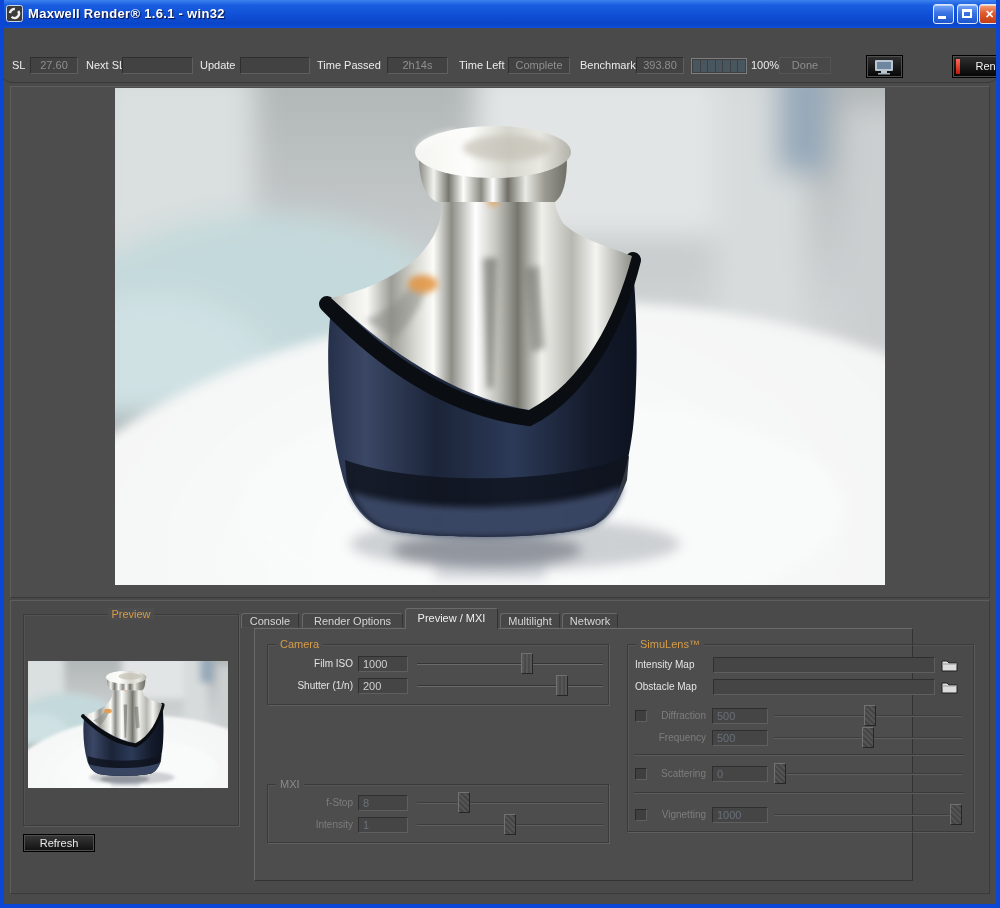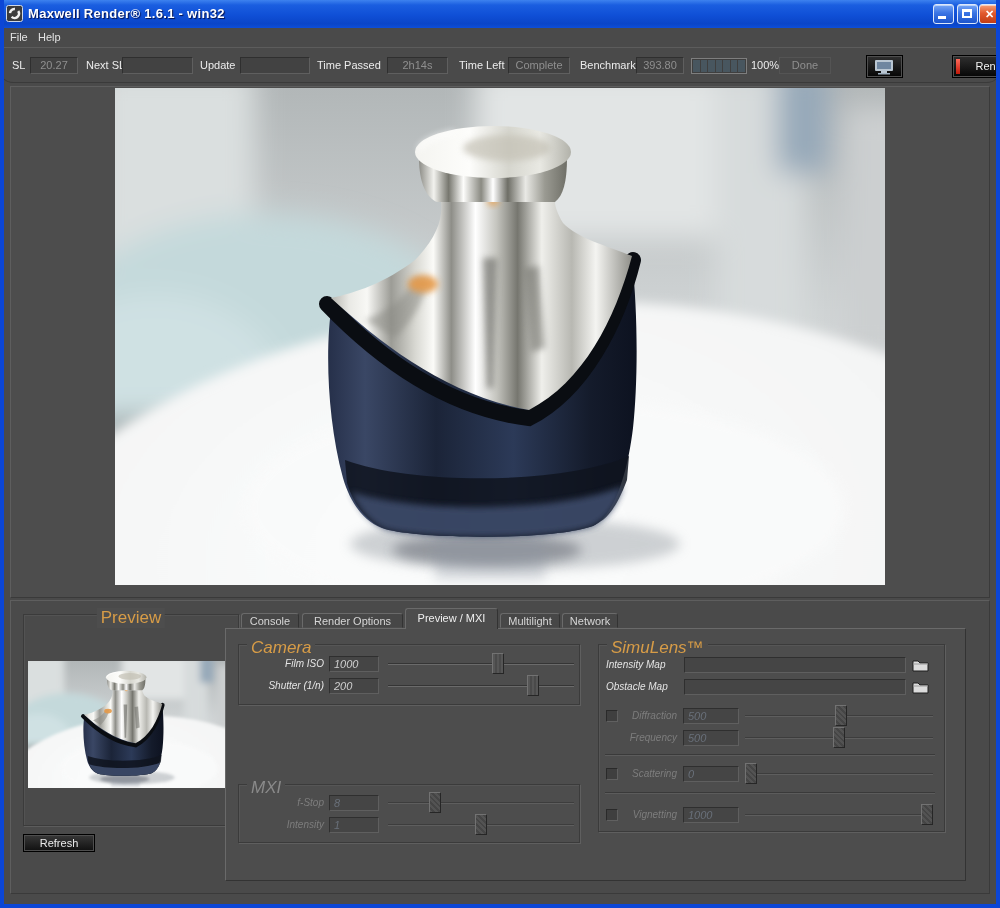--- a/index.html
+++ b/index.html
@@ -37,21 +37,21 @@
     border:1px solid #000;box-shadow:inset 0 0 0 1px #4e4e4e;}
   
   .viewport{position:absolute;left:10px;top:86px;width:980px;height:512px;background:#4d4d4d;
     border:1px solid;border-color:#5e5e5e #3a3a3a #3a3a3a #5e5e5e;}
   .viewport svg{position:absolute;left:104px;top:1px;display:block;}
   
   .bottom{position:absolute;left:10px;top:600px;width:980px;height:294px;background:#4a4a4a;
     border:1px solid;border-color:#5e5e5e #3a3a3a #3a3a3a #5e5e5e;}
   .group{position:absolute;border:1px solid #3b3b3b;
     box-shadow:1px 1px 0 rgba(255,255,255,.10), inset 1px 1px 0 rgba(255,255,255,.05);}
-  .legend{position:absolute;top:-7px;left:8px;background:#4d4d4d;padding:0 4px;font-size:17px;
+  .legend{position:absolute;top:-7px;left:8px;background:#4d4d4d;padding:0 4px;font-size:11px;
     color:#d79c47;white-space:nowrap;}
   .legend.dim{color:#8a8a8a;}
   .glabel{position:absolute;font-size:10px;color:#e4e4e4;white-space:nowrap;}
   .glabel.dim{color:#7d7d7d;}
   .gfield{position:absolute;height:16px;background:#454545;color:#cfcfcf;font-size:11px;
     border:1px solid;border-color:#2f2f2f #5f5f5f #5f5f5f #2f2f2f;line-height:14px;padding:0 4px;}
   .gfield.dim{color:#69707a;}
   .slider{position:absolute;height:22px;}
   .slider .track{position:absolute;left:0;right:0;top:10px;height:2px;background:#353535;
     border-bottom:1px solid #6b6b6b;}
@@ -59,22 +59,22 @@
     border:1px solid;border-color:#727272 #262626 #262626 #727272;
     background-image:repeating-linear-gradient(90deg,#565656 0 2px,#4a4a4a 2px 4px);}
   .slider.dim .track{background:#3d3d3d;border-bottom-color:#5e5e5e;}
   .slider.dim .handle{background-image:repeating-linear-gradient(45deg,#535353 0 2px,#454545 2px 4px);}
   .checkbox{position:absolute;width:12px;height:12px;background:#3f3f3f;
     border:1px solid;border-color:#2a2a2a #606060 #606060 #2a2a2a;}
   .sep{position:absolute;height:0;border-top:1px solid #3a3a3a;border-bottom:1px solid #5c5c5c;}
   .tab{position:absolute;background:#474747;border:1px solid;border-color:#6a6a6a #333 #4d4d4d #6a6a6a;
     border-radius:3px 3px 0 0;color:#d6d6d6;font-size:11px;text-align:center;}
   .tab.active{background:#4d4d4d;color:#efefef;z-index:5;border-bottom:none;}
-  .tabpanel{position:absolute;left:214px;top:27px;width:741px;height:253px;background:#4d4d4d;
-    border:1px solid;border-color:#6a6a6a #333 #333 #6a6a6a;font-style:italic;}
+  .tabpanel{position:absolute;left:243px;top:27px;width:659px;height:253px;background:#4d4d4d;
+    border:1px solid;border-color:#6a6a6a #333 #333 #6a6a6a;}
   .previewbox{position:absolute;left:12px;top:13px;width:216px;height:212px;}
   .previewbox .legend{left:50%;transform:translateX(-50%);}
   .previewbox svg{position:absolute;left:4px;top:46px;display:block;}
   .refreshbtn{position:absolute;left:12px;top:233px;width:72px;height:18px;
     background:linear-gradient(180deg,#383838,#101010);border:1px solid #000;
     box-shadow:inset 0 0 0 1px #4e4e4e;color:#eaeaea;font-size:11px;text-align:center;line-height:16px;}
   .renderbtn-bar{position:absolute;top:3px;width:4px;height:15px;
     background:linear-gradient(180deg,#ff6a5a,#c01808);}
 </style>
 </head>
@@ -208,28 +208,24 @@
     <span class="title">Maxwell Render® 1.6.1 - win32</span>
     <div class="winbtn" style="left:933px">
         <span class="minbar"></span>
       </div>
     <div class="winbtn" style="left:957px">
         <span class="maxbox"></span>
       </div>
     <div class="winbtn close" style="left:979px">✕</div>
   </div>
 
-  <div class="menubar">
-    <span class="menuitem" style="left:6px">File</span>
-    <span class="menuitem" style="left:34px">Help</span>
-  </div>
 
   <div class="toolbar">
     <span class="tlabel" style="left:12px">SL</span>
-    <div class="tfield" style="left:30px;width:48px">20.27</div>
+    <div class="tfield" style="left:30px;width:48px">27.60</div>
     <span class="tlabel" style="left:86px">Next SL</span>
     <div class="tfield" style="left:122px;width:71px"></div>
     <span class="tlabel" style="left:200px">Update</span>
     <div class="tfield" style="left:240px;width:70px"></div>
     <span class="tlabel" style="left:317px">Time Passed</span>
     <div class="tfield" style="left:387px;width:61px">2h14s</div>
     <span class="tlabel" style="left:459px">Time Left</span>
     <div class="tfield" style="left:508px;width:62px">Complete</div>
     <span class="tlabel" style="left:580px">Benchmark</span>
     <div class="tfield" style="left:636px;width:48px">393.80</div>

